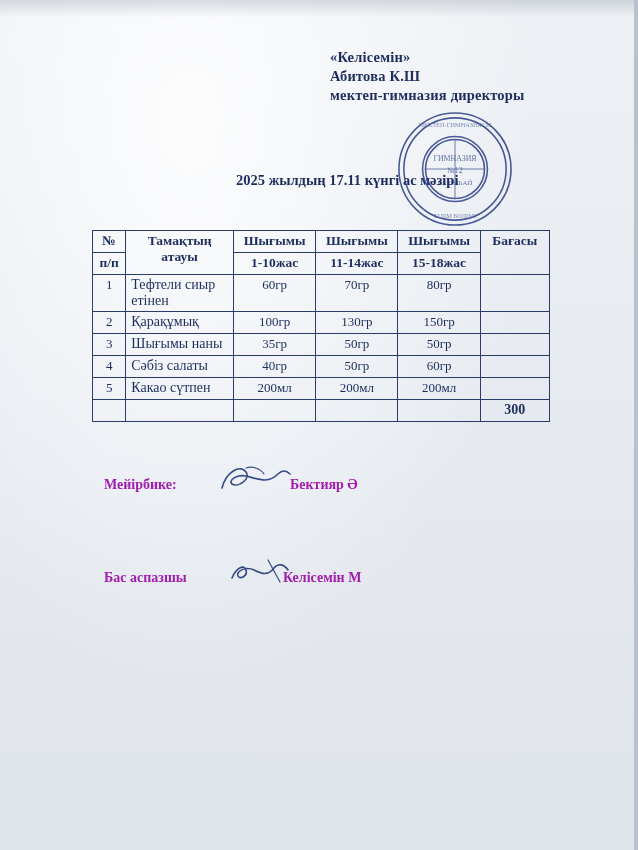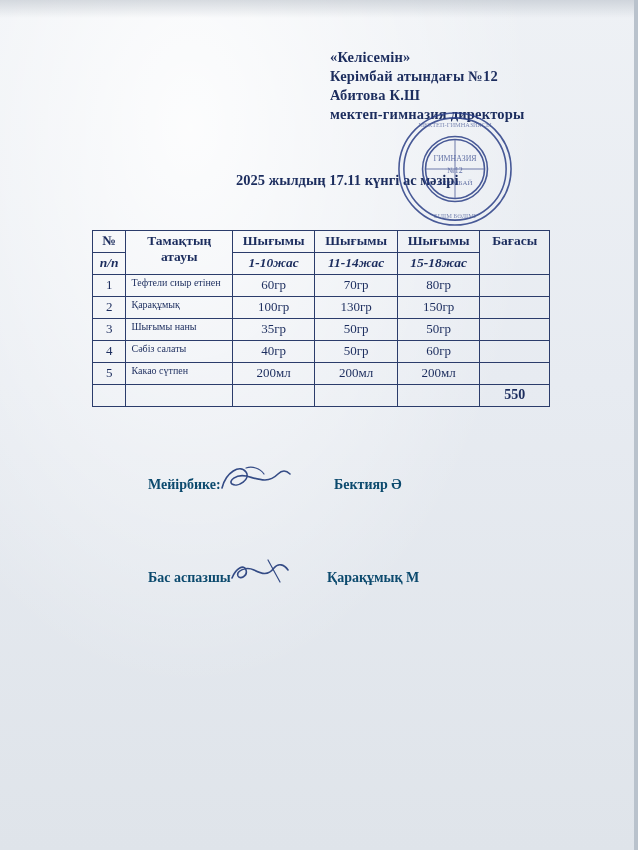--- a/index.html
+++ b/index.html
@@ -100,42 +100,41 @@
     font-weight: bold;
     text-align: center;
     font-size: 13.5px;
   }
   .c-num { width: 34px; text-align: center; }
   .c-name { width: 136px; text-align: left; }
   .c-out { width: 84px; text-align: center; }
   .c-price { width: 76px; text-align: center; }
 
   .hdr-top td, .hdr-top th { border-bottom: none; }
-  .hdr-bot td, .hdr-bot th { border-top: none; font-style: italic; }
+  .hdr-bot td, .hdr-bot th { border-top: none; }
   .hdr-bot th { font-size: 12.5px; }
 
   .row td { font-size: 13px; }
-  .row .c-name { font-size: 10px; }
+  .row .c-name { font-size: 14px; }
   .row-tall td { height: 31px; }
   .empty-row td { height: 34px; }
   .total-cell {
     font-weight: bold;
     font-size: 14px;
     text-align: center;
     vertical-align: bottom;
   }
 
   
   .sig {
     position: absolute;
-    color: #0c4a6e;
+    color: #a21caf;
     font-weight: bold;
     font-size: 14px;
     white-space: nowrap;
-    margin-left: 44px;
   }
   .sig-role-1 { left: 104px; top: 477px; }
   .sig-name-1 { left: 290px; top: 477px; }
   .sig-role-2 { left: 104px; top: 570px; }
   .sig-name-2 { left: 283px; top: 570px; }
 
   .handwrite {
     position: absolute;
     color: #213a7a;
     font-family: "DejaVu Serif", serif;
@@ -147,21 +146,20 @@
   .hw2 { left: 228px; top: 556px; }
 </style>
 </head>
 <body>
 
 <div class="page">
   <div class="content">
 
     <div class="header-block">
       <div class="title-line1">«Келісемін»</div>
-      <div>Керімбай атындағы №12</div>
       <div>Абитова К.Ш</div>
       <div>мектеп-гимназия директоры</div>
     </div>
 
     <div class="date-line">2025 жылдың 17.11 күнгі ас мәзірі</div>
 
     <svg class="stamp" viewBox="0 0 120 120">
       <g fill="none" stroke="#2b3f86" stroke-width="1.6">
         <circle cx="60" cy="60" r="57"></circle>
         <circle cx="60" cy="60" r="52"></circle>
@@ -239,33 +237,33 @@
           <td class="c-out">200мл</td>
           <td class="c-out">200мл</td>
           <td class="c-price"></td>
         </tr>
         <tr class="empty-row">
           <td class="c-num"></td>
           <td class="c-name"></td>
           <td class="c-out"></td>
           <td class="c-out"></td>
           <td class="c-out"></td>
-          <td class="c-price total-cell">550</td>
+          <td class="c-price total-cell">300</td>
         </tr>
       </tbody>
     </table>
 
     <div class="sig sig-role-1">Мейірбике:</div>
     <svg class="handwrite hw1" width="78" height="34" viewBox="0 0 78 34">
       <path d="M6 26 C10 10, 24 2, 30 10 C35 17, 22 26, 16 22 C12 19, 20 12, 30 14 C42 17, 52 22, 62 12 C66 8, 70 8, 74 12" fill="none" stroke="#213a7a" stroke-width="1.6" stroke-linecap="round"></path>
       <path d="M30 6 C36 4, 44 6, 48 12" fill="none" stroke="#213a7a" stroke-width="1.2" stroke-linecap="round"></path>
     </svg>
     <div class="sig sig-name-1">Бектияр Ә</div>
 
     <div class="sig sig-role-2">Бас аспазшы</div>
     <svg class="handwrite hw2" width="66" height="32" viewBox="0 0 66 32">
       <path d="M4 22 C8 12, 16 8, 18 14 C20 20, 12 24, 10 20 C8 15, 18 10, 26 14 C34 18, 40 20, 46 12 C50 7, 56 8, 60 14" fill="none" stroke="#213a7a" stroke-width="1.6" stroke-linecap="round"></path>
       <path d="M40 4 L52 26" fill="none" stroke="#213a7a" stroke-width="1.2" stroke-linecap="round"></path>
     </svg>
-    <div class="sig sig-name-2">Қарақұмық М</div>
+    <div class="sig sig-name-2">Келісемін М</div>
 
   </div>
 </div>
 
 </body></html>

